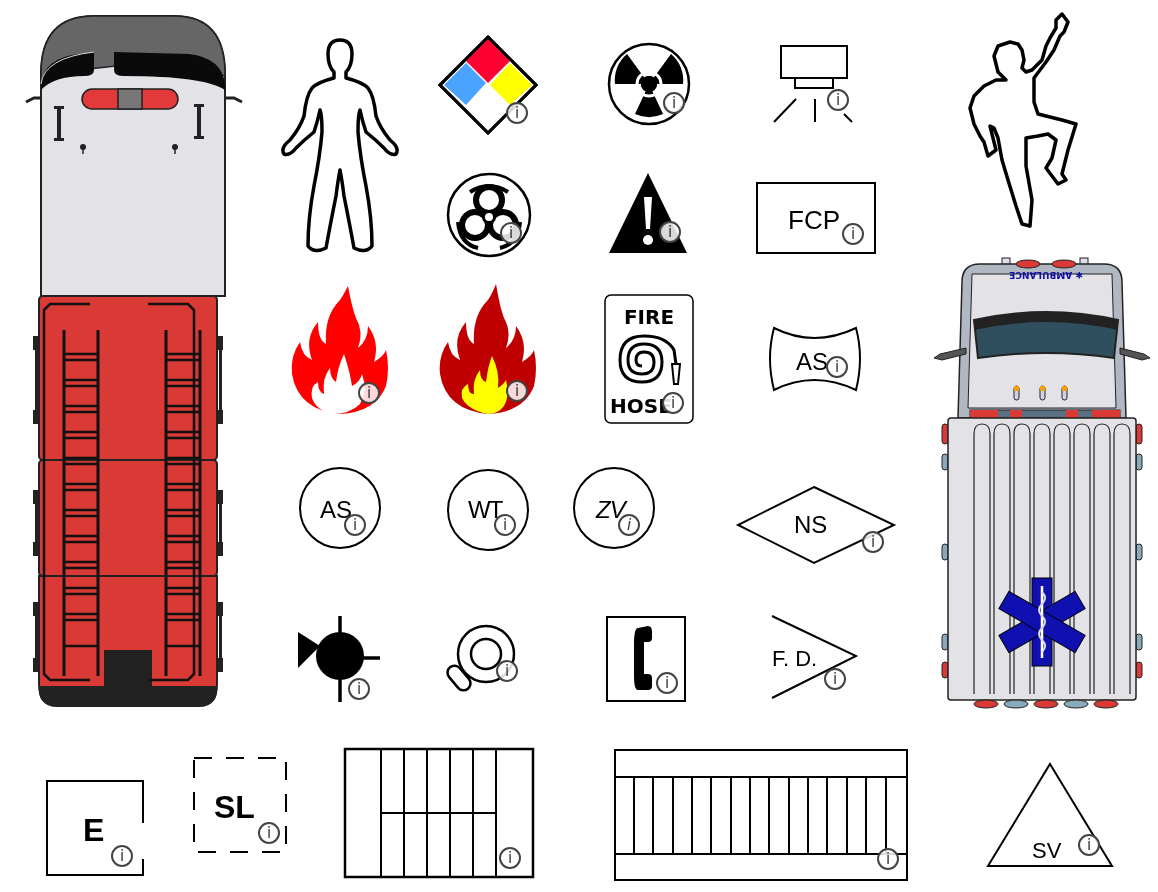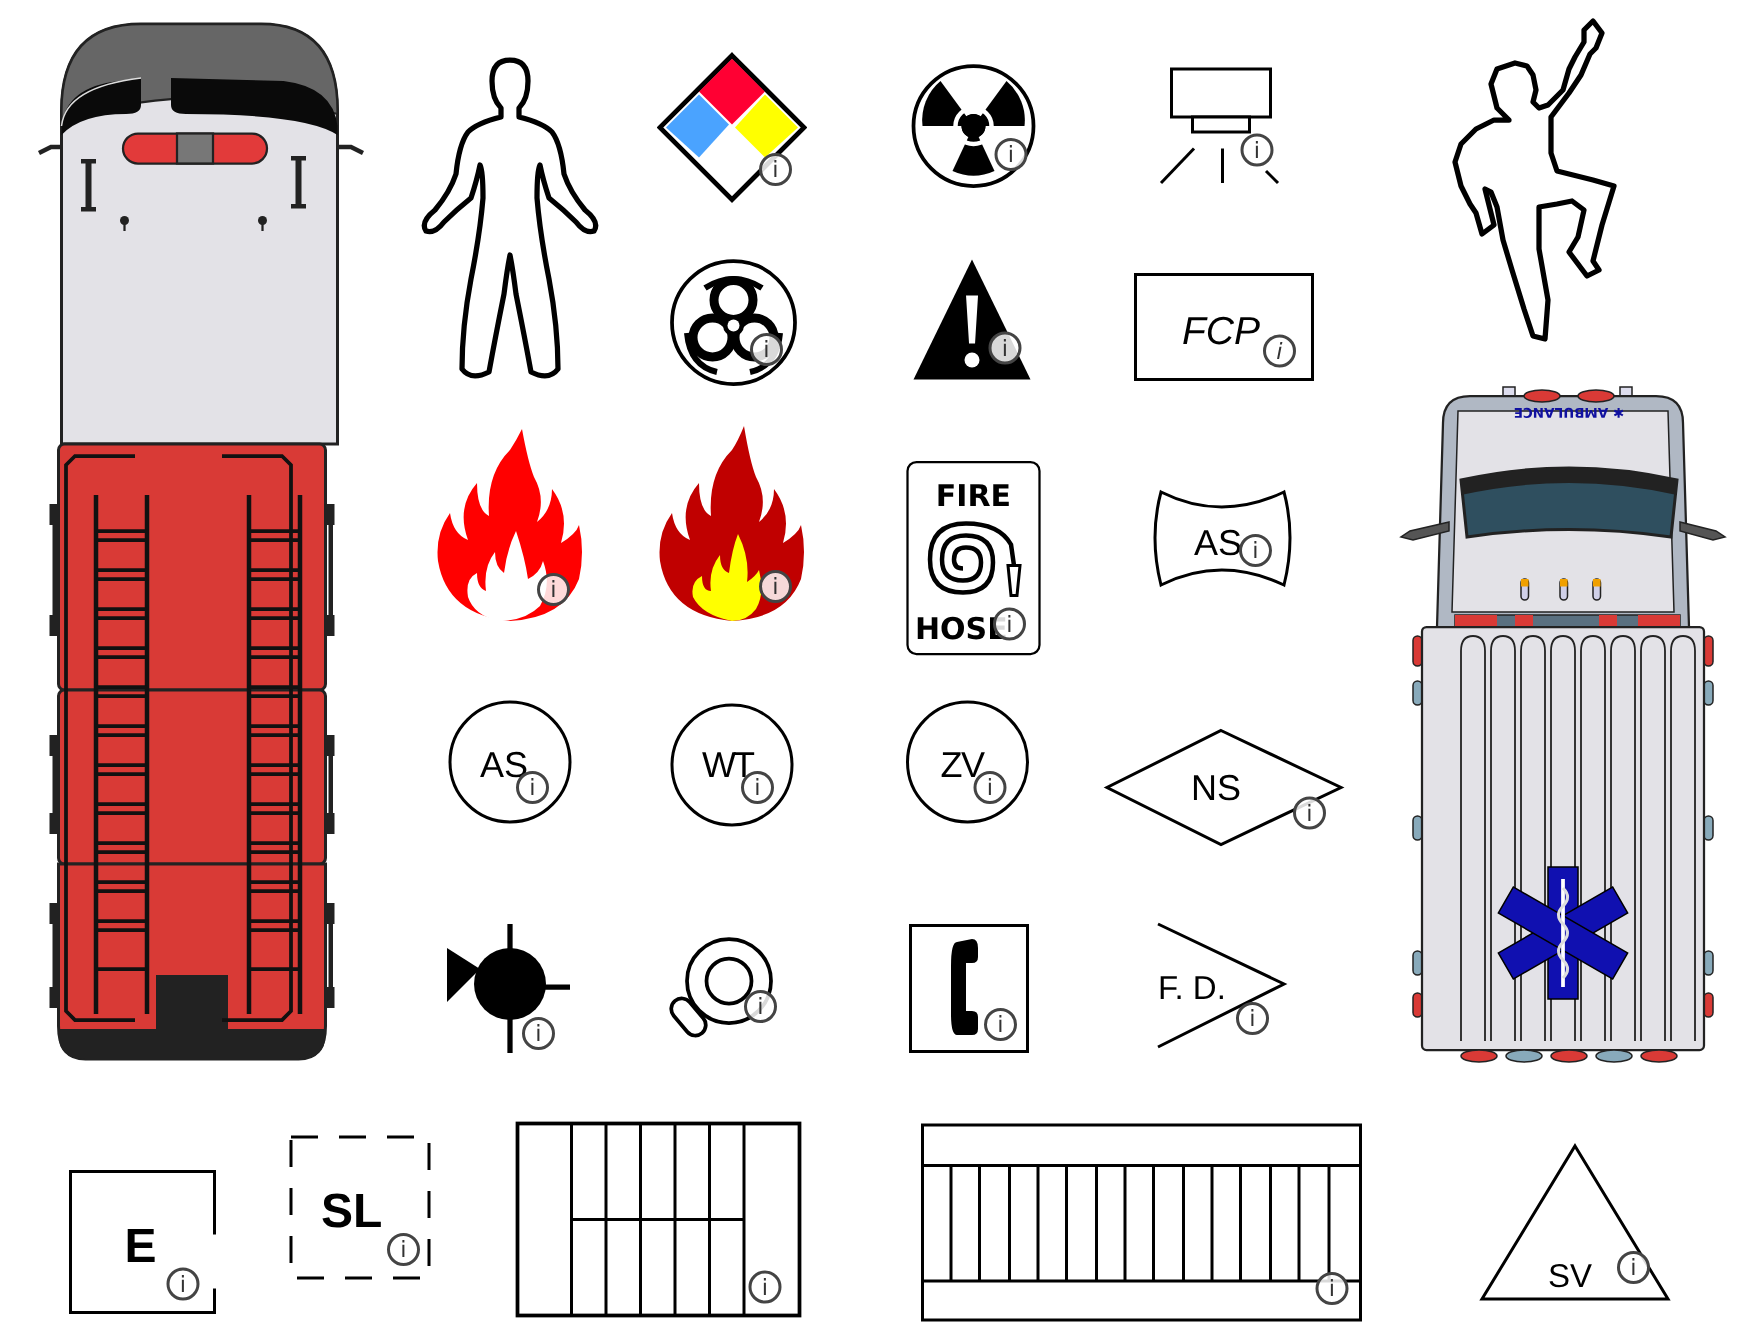--- a/index.html
+++ b/index.html
@@ -191,21 +191,21 @@
 
 <div class="shape" style="left:607px;top:171px;">
   <svg width="82" height="84" viewBox="0 0 82 84">
     <polygon points="41,2 80,82 2,82" fill="#000"></polygon>
     <path d="M37 26 L45 26 L43 58 L39 58 Z" fill="#fff"></path>
     <circle cx="41" cy="69" r="5" fill="#fff"></circle>
   </svg>
   <div class="info" style="left:52px;top:50px;">i</div>
 </div>
 
-<div class="shape" style="left:756px;top:182px;font-style:italic;">
+<div class="shape" style="left:756px;top:182px;">
   <svg width="120" height="72" viewBox="0 0 120 72">
     <rect x="1" y="1" width="118" height="70" fill="#fff" stroke="#000" stroke-width="2"></rect>
     <text x="32" y="47" class="lbl" font-size="26">FCP</text>
   </svg>
   <div class="info" style="left:86px;top:41px;">i</div>
 </div>
 
 <div class="shape" style="left:930px;top:258px;">
   <svg width="224" height="456" viewBox="0 0 224 456">
 
@@ -289,21 +289,21 @@
 </div>
 
 <div class="shape" style="left:438px;top:284px;">
   <svg width="100" height="132" viewBox="0 0 100 132">
     <path d="M50 130 Q8 126 2 90 Q0 72 10 58 Q12 72 22 76 Q14 54 28 38 Q28 56 36 60 Q34 32 50 16 Q54 10 58 0 Q62 24 66 34 Q74 48 68 64 Q78 56 78 42 Q90 58 84 78 Q94 72 96 66 Q100 84 96 102 Q86 128 50 130 Z" fill="#c00000"></path>
     <path d="M50 130 Q30 126 24 114 Q22 104 30 100 Q30 110 36 110 Q34 96 42 86 Q42 96 48 98 Q50 82 54 72 Q62 88 60 104 Q66 100 68 96 Q72 112 66 122 Q60 130 50 130 Z" fill="#ffff00"></path>
   </svg>
   <div class="info" style="left:68px;top:96px;">i</div>
 </div>
 
-<div class="shape" style="left:604px;top:307px;">
+<div class="shape" style="left:604px;top:294px;">
   <svg width="90" height="130" viewBox="0 0 90 130">
     <rect x="1" y="1" width="88" height="128" rx="6" fill="#fff" stroke="#000" stroke-width="1.5"></rect>
     <text x="45" y="30" text-anchor="middle" font-size="20" font-weight="bold" font-family="DejaVu Sans, sans-serif">FIRE</text>
     <g fill="none" stroke="#000" stroke-width="3">
       <path d="M38 72 Q32 72 32 66 Q32 58 40 58 Q50 58 50 68 Q50 80 38 80 Q24 80 24 66 Q24 50 40 50 Q58 50 58 68 Q58 88 38 88 Q16 88 16 66 Q16 42 40 42 Q62 42 70 56 L72 70"></path>
     </g>
     <path d="M68 70 L76 70 L74 90 L70 90 Z" fill="#fff" stroke="#000" stroke-width="2"></path>
     <text x="6" y="119" font-size="20" font-weight="bold" font-family="DejaVu Sans, sans-serif">HOSE</text>
   </svg>
   <div class="info" style="left:58px;top:98px;">i</div>
@@ -326,21 +326,21 @@
 </div>
 
 <div class="shape" style="left:446px;top:468px;">
   <svg width="84" height="84" viewBox="0 0 84 84">
     <circle cx="42" cy="42" r="40" fill="#fff" stroke="#000" stroke-width="2"></circle>
     <text x="22" y="50" class="lbl" font-size="24" letter-spacing="-2">WT</text>
   </svg>
   <div class="info" style="left:48px;top:46px;">i</div>
 </div>
 
-<div class="shape" style="left:603px;top:466px;">
+<div class="shape" style="left:572px;top:466px;font-style:italic;">
   <svg width="84" height="84" viewBox="0 0 84 84">
     <circle cx="42" cy="42" r="40" fill="#fff" stroke="#000" stroke-width="2"></circle>
     <text x="24" y="52" class="lbl" font-size="24" letter-spacing="-1">ZV</text>
   </svg>
   <div class="info" style="left:46px;top:48px;">i</div>
 </div>
 
 <div class="shape" style="left:736px;top:485px;">
   <svg width="160" height="80" viewBox="0 0 160 80">
     <polygon points="78,2 158,40 78,78 2,40" fill="#fff" stroke="#000" stroke-width="2"></polygon>

